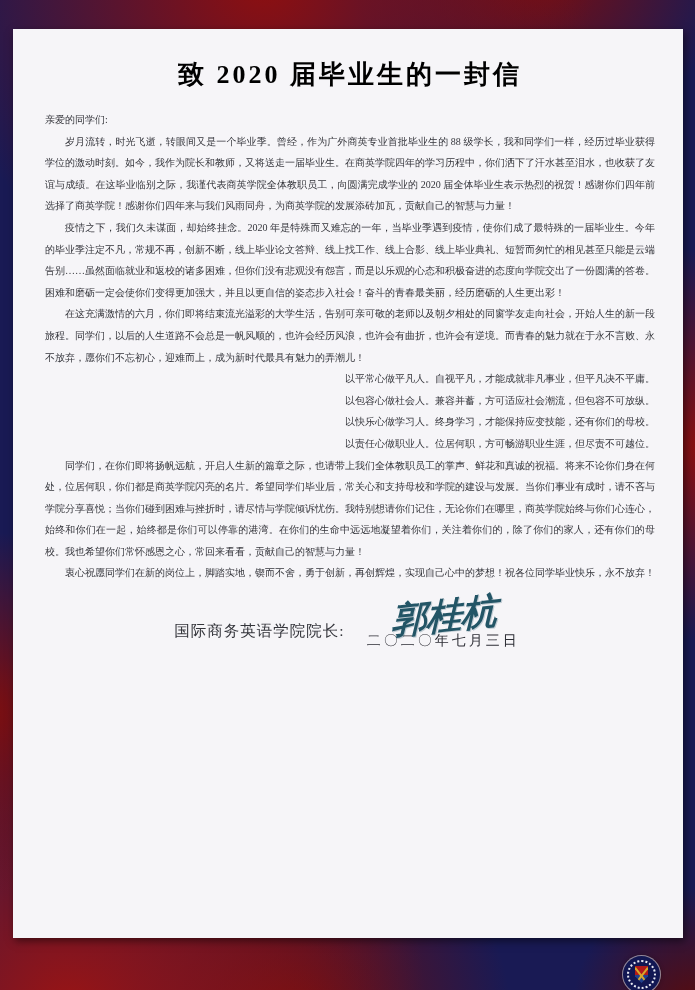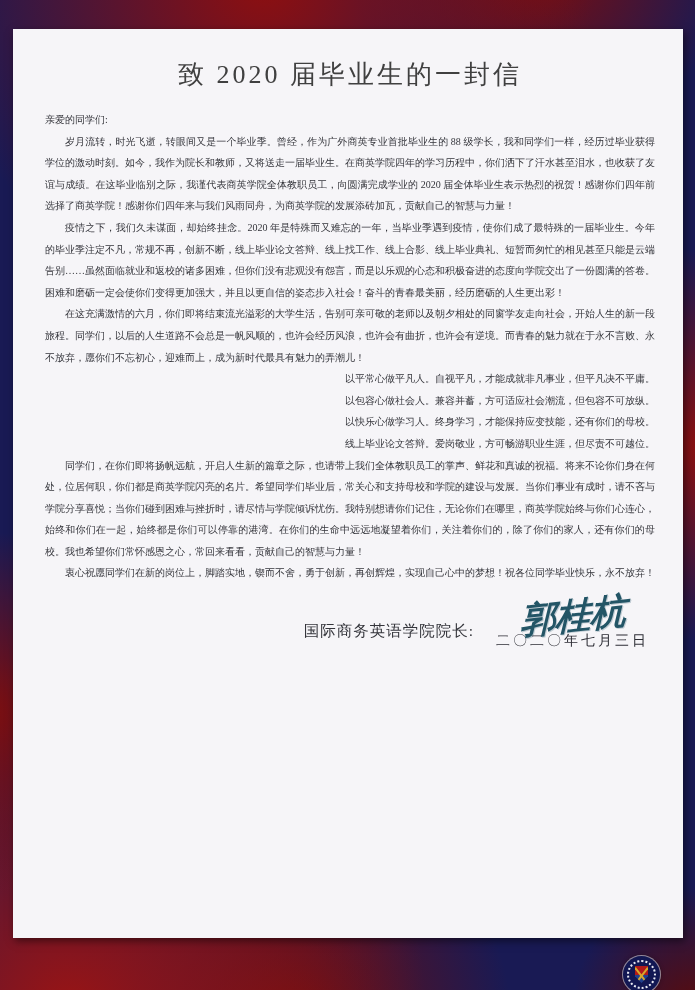--- a/index.html
+++ b/index.html
@@ -28,36 +28,36 @@
     width:670px;height:909px;
     background:#f6f5f8;
     box-shadow:2px 3px 8px rgba(0,0,0,0.5);
     padding:24px 28px 0 32px;
     color:#34353b;
   }
 
   .title{
     text-align:center;
     font-size:26px;
-    font-weight:normal;
+    font-weight:bold;
     letter-spacing:3px;
     line-height:40px;
     margin:2px 0 14px 0;
-    color:#404040;
+    color:#000000;
   }
 
   .body-text{font-size:10px;line-height:21.6px;text-align:justify;}
   .body-text p{margin:0;text-indent:2em;}
   .body-text p.salutation{text-indent:0;}
   .body-text p.advice{text-align:right;}
 
   .sign-row{
     margin-top:14px;
     display:flex;
-    justify-content:flex-end;
+    justify-content:center;
     align-items:center;
     padding-right:6px;
   }
   .sign-role{font-size:15.5px;letter-spacing:1px;margin-right:22px;margin-top:14px;}
   .sig-col{text-align:center;}
   .sig-name{
     font-style:italic;
     font-weight:bold;
     font-size:36px;
     letter-spacing:-1px;
@@ -113,21 +113,21 @@
     <div class="body-text">
       <p class="salutation">亲爱的同学们:</p>
 
       <p>岁月流转，时光飞逝，转眼间又是一个毕业季。曾经，作为广外商英专业首批毕业生的 88 级学长，我和同学们一样，经历过毕业获得学位的激动时刻。如今，我作为院长和教师，又将送走一届毕业生。在商英学院四年的学习历程中，你们洒下了汗水甚至泪水，也收获了友谊与成绩。在这毕业临别之际，我谨代表商英学院全体教职员工，向圆满完成学业的 2020 届全体毕业生表示热烈的祝贺！感谢你们四年前选择了商英学院！感谢你们四年来与我们风雨同舟，为商英学院的发展添砖加瓦，贡献自己的智慧与力量！</p>
       <p>疫情之下，我们久未谋面，却始终挂念。2020 年是特殊而又难忘的一年，当毕业季遇到疫情，使你们成了最特殊的一届毕业生。今年的毕业季注定不凡，常规不再，创新不断，线上毕业论文答辩、线上找工作、线上合影、线上毕业典礼、短暂而匆忙的相见甚至只能是云端告别……虽然面临就业和返校的诸多困难，但你们没有悲观没有怨言，而是以乐观的心态和积极奋进的态度向学院交出了一份圆满的答卷。困难和磨砺一定会使你们变得更加强大，并且以更自信的姿态步入社会！奋斗的青春最美丽，经历磨砺的人生更出彩！</p>
       <p>在这充满激情的六月，你们即将结束流光溢彩的大学生活，告别可亲可敬的老师以及朝夕相处的同窗学友走向社会，开始人生的新一段旅程。同学们，以后的人生道路不会总是一帆风顺的，也许会经历风浪，也许会有曲折，也许会有逆境。而青春的魅力就在于永不言败、永不放弃，愿你们不忘初心，迎难而上，成为新时代最具有魅力的弄潮儿！</p>
 
       <p class="advice">以平常心做平凡人。自视平凡，才能成就非凡事业，但平凡决不平庸。</p>
       <p class="advice">以包容心做社会人。兼容并蓄，方可适应社会潮流，但包容不可放纵。</p>
       <p class="advice">以快乐心做学习人。终身学习，才能保持应变技能，还有你们的母校。</p>
-      <p class="advice">线上毕业论文答辩。爱岗敬业，方可畅游职业生涯，但尽责不可越位。</p>
+      <p class="advice">以责任心做职业人。位居何职，方可畅游职业生涯，但尽责不可越位。</p>
 
       <p>同学们，在你们即将扬帆远航，开启人生新的篇章之际，也请带上我们全体教职员工的掌声、鲜花和真诚的祝福。将来不论你们身在何处，位居何职，你们都是商英学院闪亮的名片。希望同学们毕业后，常关心和支持母校和学院的建设与发展。当你们事业有成时，请不吝与学院分享喜悦；当你们碰到困难与挫折时，请尽情与学院倾诉忧伤。我特别想请你们记住，无论你们在哪里，商英学院始终与你们心连心，始终和你们在一起，始终都是你们可以停靠的港湾。在你们的生命中远远地凝望着你们，关注着你们的，除了你们的家人，还有你们的母校。我也希望你们常怀感恩之心，常回来看看，贡献自己的智慧与力量！</p>
       <p>衷心祝愿同学们在新的岗位上，脚踏实地，锲而不舍，勇于创新，再创辉煌，实现自己心中的梦想！祝各位同学毕业快乐，永不放弃！</p>
     </div>
 
     <div class="sign-row">
       <span class="sign-role">国际商务英语学院院长:</span>
       <div class="sig-col">
         <div class="sig-name">郭桂杭</div>
         <div class="sig-date">二〇二〇年七月三日</div>

